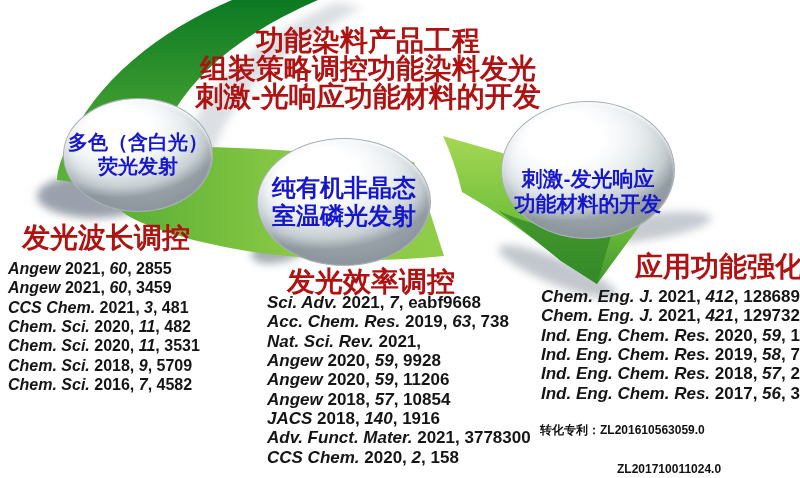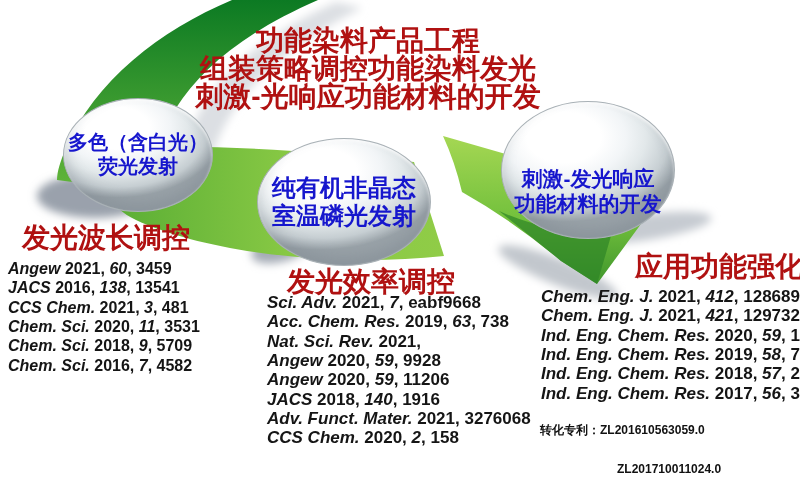--- a/index.html
+++ b/index.html
@@ -103,35 +103,37 @@
       <div>刺激-发光响应</div>
       <div>功能材料的开发</div>
     </div>
   </div>
 
   <div class="col-header h1">发光波长调控</div>
   <div class="col-header h2">发光效率调控</div>
   <div class="col-header h3">应用功能强化</div>
 
   <div class="reflist c1">
+      <div class="ref-line"><span class="it">Angew </span><span>2021, </span><span class="it">60</span><span>, 2855</span></div>
       <div class="ref-line"><span class="it">Angew </span><span>2021, </span><span class="it">60</span><span>, 3459</span></div>
-      <div class="ref-line"><span class="it">JACS </span><span>2016, </span><span class="it">138</span><span>, 13541</span></div>
       <div class="ref-line"><span class="it">CCS Chem. </span><span>2021, </span><span class="it">3</span><span>, 481</span></div>
+      <div class="ref-line"><span class="it">Chem. Sci. </span><span>2020, </span><span class="it">11</span><span>, 482</span></div>
       <div class="ref-line"><span class="it">Chem. Sci. </span><span>2020, </span><span class="it">11</span><span>, 3531</span></div>
       <div class="ref-line"><span class="it">Chem. Sci. </span><span>2018, </span><span class="it">9</span><span>, 5709</span></div>
       <div class="ref-line"><span class="it">Chem. Sci. </span><span>2016, </span><span class="it">7</span><span>, 4582</span></div>
     </div>
   <div class="reflist c2">
       <div class="ref-line"><span class="it">Sci. Adv. </span><span>2021, </span><span class="it">7</span><span>, eabf9668</span></div>
       <div class="ref-line"><span class="it">Acc. Chem. Res. </span><span>2019, </span><span class="it">63</span><span>, 738</span></div>
       <div class="ref-line"><span class="it">Nat. Sci. Rev. </span><span>2021,</span></div>
       <div class="ref-line"><span class="it">Angew </span><span>2020, </span><span class="it">59</span><span>, 9928</span></div>
       <div class="ref-line"><span class="it">Angew </span><span>2020, </span><span class="it">59</span><span>, 11206</span></div>
+      <div class="ref-line"><span class="it">Angew </span><span>2018, </span><span class="it">57</span><span>, 10854</span></div>
       <div class="ref-line"><span class="it">JACS </span><span>2018, </span><span class="it">140</span><span>, 1916</span></div>
-      <div class="ref-line"><span class="it">Adv. Funct. Mater. </span><span>2021, 3276068</span></div>
+      <div class="ref-line"><span class="it">Adv. Funct. Mater. </span><span>2021, 3778300</span></div>
       <div class="ref-line"><span class="it">CCS Chem. </span><span>2020, </span><span class="it">2</span><span>, 158</span></div>
     </div>
   <div class="reflist c3">
       <div class="ref-line"><span class="it">Chem. Eng. J. </span><span>2021, </span><span class="it">412</span><span>, 128689</span></div>
       <div class="ref-line"><span class="it">Chem. Eng. J. </span><span>2021, </span><span class="it">421</span><span>, 129732</span></div>
       <div class="ref-line"><span class="it">Ind. Eng. Chem. Res. </span><span>2020, </span><span class="it">59</span><span>, 1578</span></div>
       <div class="ref-line"><span class="it">Ind. Eng. Chem. Res. </span><span>2019, </span><span class="it">58</span><span>, 7778</span></div>
       <div class="ref-line"><span class="it">Ind. Eng. Chem. Res. </span><span>2018, </span><span class="it">57</span><span>, 2866</span></div>
       <div class="ref-line"><span class="it">Ind. Eng. Chem. Res. </span><span>2017, </span><span class="it">56</span><span>, 3123</span></div>
     </div>

